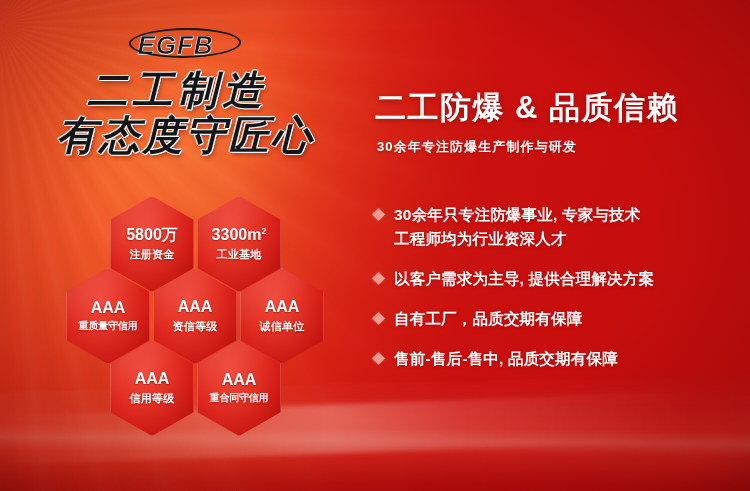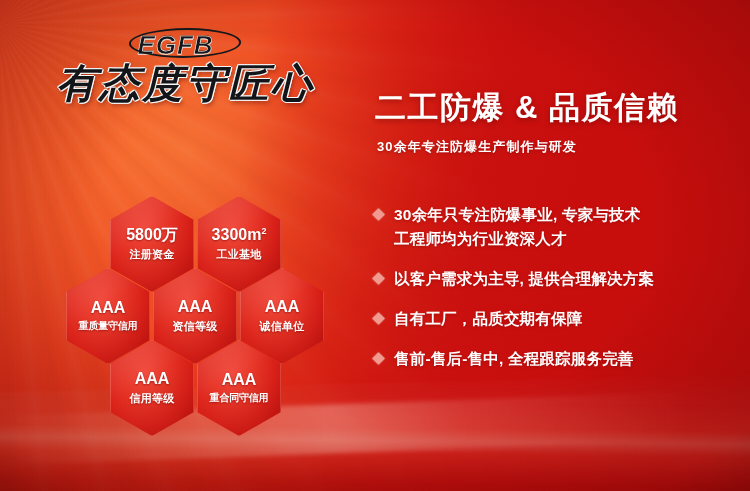--- a/index.html
+++ b/index.html
@@ -248,20 +248,21 @@
   <div class="bg-ribbon2"></div>
   <div class="bg-vignette"></div>
 
   <div class="left-panel">
 
     <div class="brand-block">
       <div class="logo-mark">
         <span class="logo-ellipse"></span>
         <span class="logo-text">EGFB</span>
       </div>
+      <div class="calli calli-1">二工制造</div>
       <div class="calli calli-2">有态度守匠心</div>
     </div>
 
     <div class="hive" id="hive">
         <div class="hex h-r0c0">
           <div class="hex-main">5800万</div>
           <div class="hex-sub">注册资金</div>
         </div>
         <div class="hex h-r0c1">
           <div class="hex-main">3300m<sup>2</sup></div>
@@ -291,17 +292,17 @@
 
   </div>
 
   <div class="right-panel">
     <div class="headline">二工防爆 &amp; 品质信赖</div>
     <div class="subhead">30余年专注防爆生产制作与研发</div>
     <div class="bullets" id="bullets">
         <div class="bullet"><span class="diamond"></span><span>30余年只专注防爆事业, 专家与技术</span><span class="line2">工程师均为行业资深人才</span></div>
         <div class="bullet"><span class="diamond"></span><span>以客户需求为主导, 提供合理解决方案</span></div>
         <div class="bullet"><span class="diamond"></span><span>自有工厂，品质交期有保障</span></div>
-        <div class="bullet"><span class="diamond"></span><span>售前-售后-售中, 全程跟踪服务完善</span></div>
+        <div class="bullet"><span class="diamond"></span><span>售前-售后-售中, 品质交期有保障</span></div>
       </div>
   </div>
 
 </div>
 
 </body></html>

